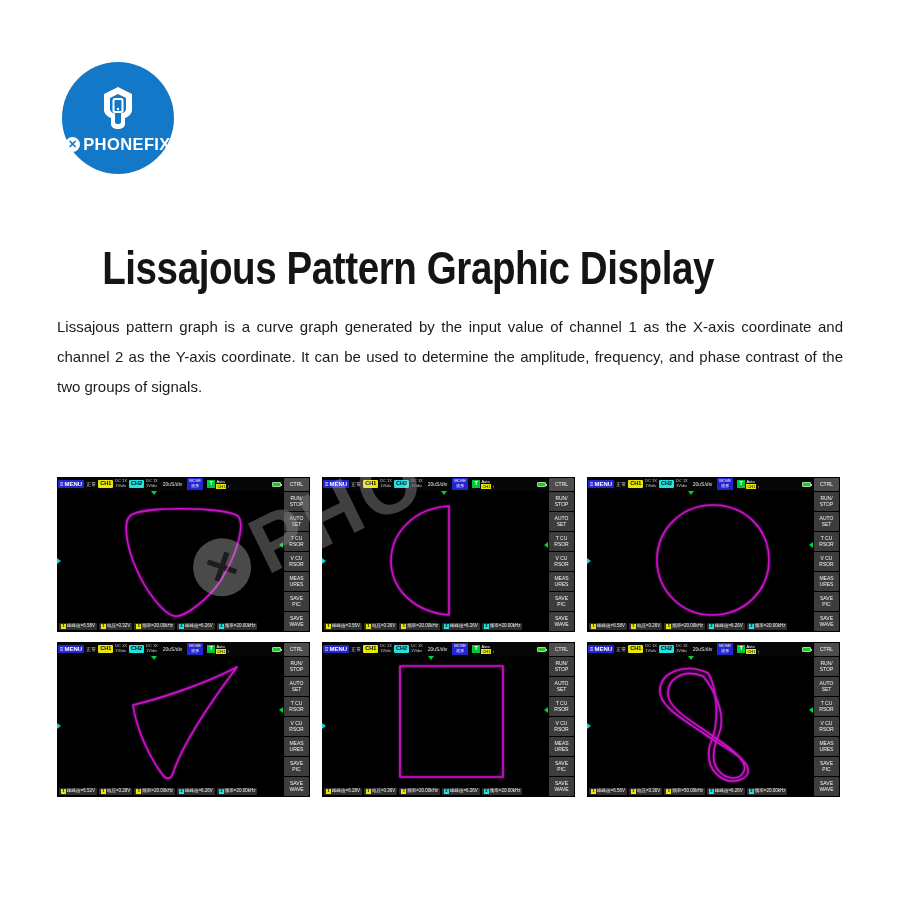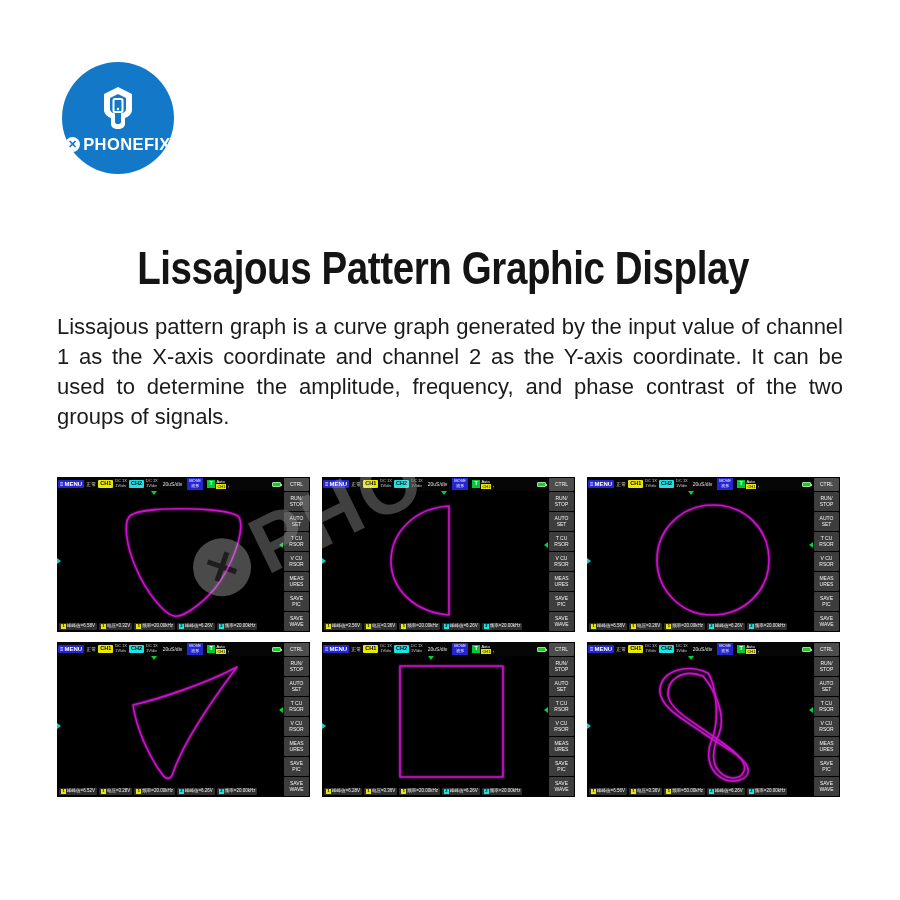--- a/index.html
+++ b/index.html
@@ -7,24 +7,24 @@
 
   
   .logo { position:absolute; left:62px; top:62px; width:112px; height:112px; border-radius:50%;
           background:#1478C8; display:flex; flex-direction:column; align-items:center; justify-content:center; }
   .logo svg { display:block; margin-top:2px; }
   .logo-text { color:#fff; font-weight:bold; font-size:16.5px; letter-spacing:.4px; display:flex; align-items:center; gap:3px; margin-top:1px; }
   .logo-x { width:15px; height:15px; border-radius:50%; background:#fff; color:#1478C8; font-size:11px; font-weight:bold;
             display:flex; align-items:center; justify-content:center; }
 
   
-  .heading-wrap { position:absolute; left:0; top:240px; width:816px; text-align:right; }
+  .heading-wrap { position:absolute; left:0; top:240px; width:816px; text-align:center; }
   .heading { display:inline-block; font-size:47px; font-weight:bold; color:#141414;
              transform:scaleX(.82); transform-origin:center; letter-spacing:-.5px; white-space:nowrap; }
-  .desc { position:absolute; left:57px; top:312px; width:786px; font-size:22px; line-height:30px;
+  .desc { position:absolute; left:57px; top:312px; width:786px; font-size:15px; line-height:30px;
           color:#1b1b1b; text-align:justify; }
 
   
   .grid { position:absolute; left:57px; top:477px; width:783px; display:grid;
           grid-template-columns:repeat(3,253px); grid-auto-rows:155px; column-gap:12px; row-gap:10px; }
   .scope { position:relative; width:253px; height:155px; background:#000; overflow:hidden; }
 
   .topbar { position:absolute; left:0; top:0; width:226px; height:14px; background:#060606;
             display:flex; align-items:center; gap:2px; padding:1px 1px; }
   .menu-btn { background:#2525cf; color:#fff; font-size:6px; font-weight:bold; padding:1px 2px;

